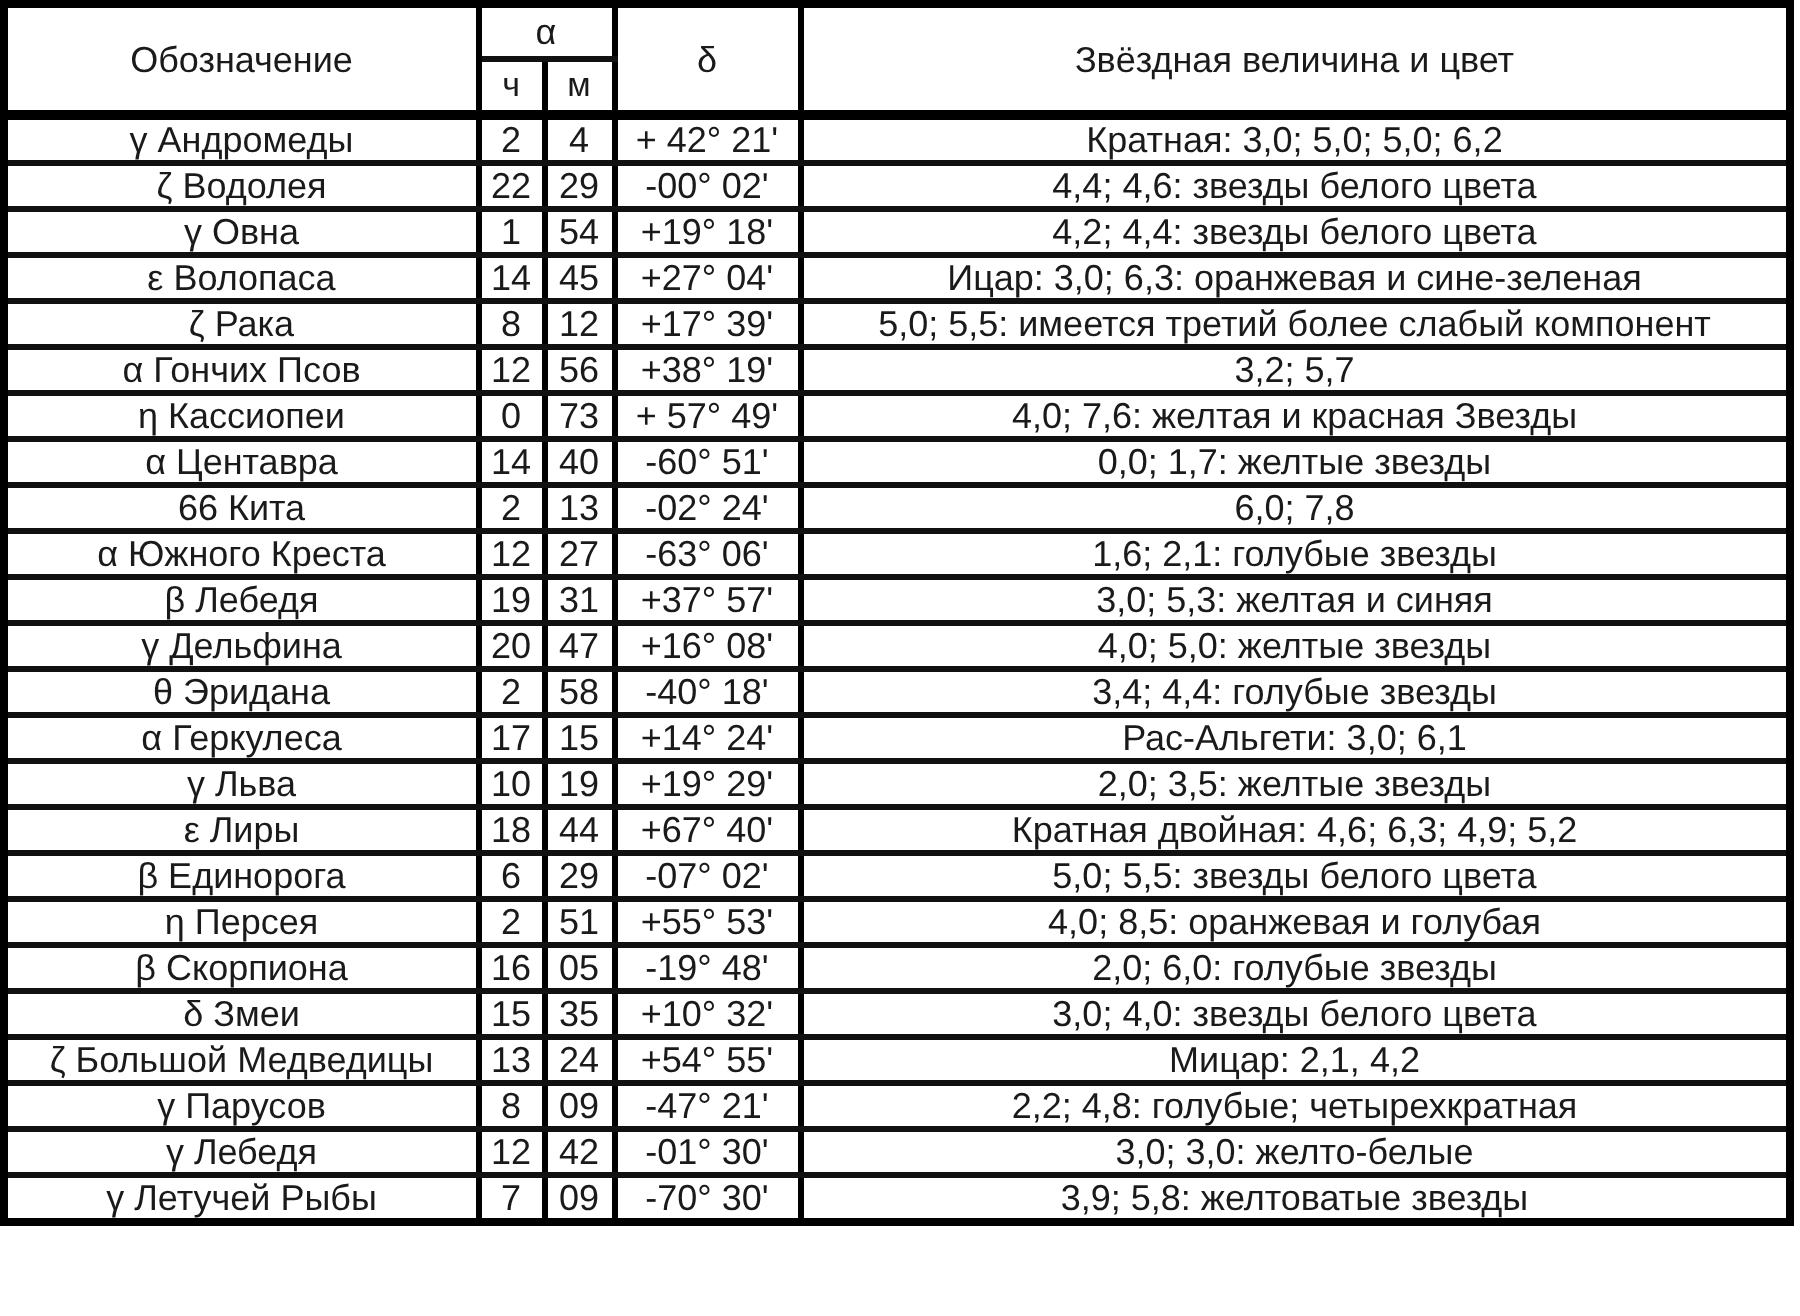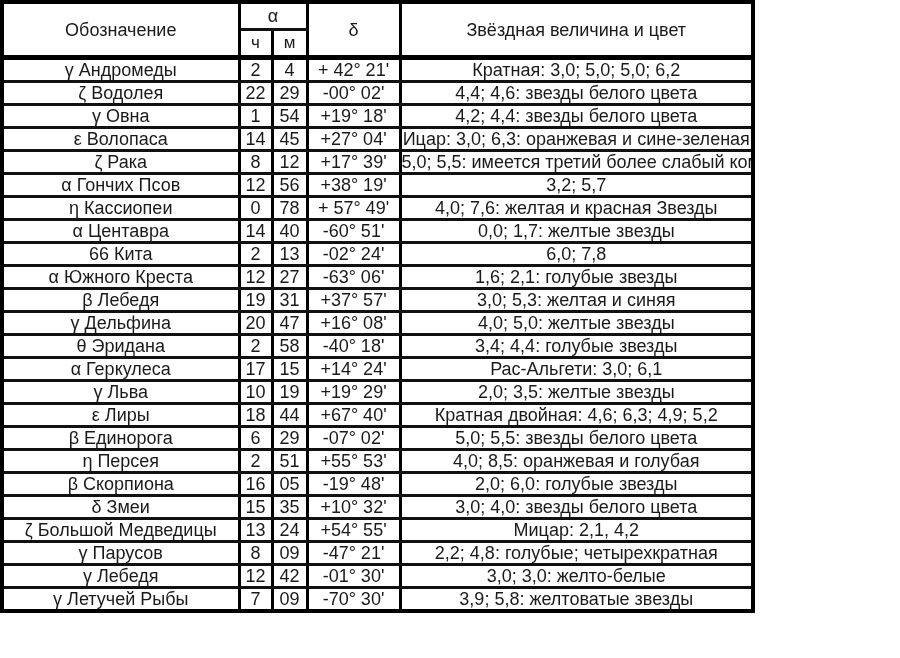--- a/index.html
+++ b/index.html
@@ -1,19 +1,19 @@
 <!DOCTYPE html>
 <html><head>
 <meta charset="utf-8">
 <style>
   html, body { margin:0; padding:0; background:#ffffff; }
   body { width:900px; height:658px; overflow:hidden; position:relative; }
   .tbl {
     position:absolute; left:0; top:0;
-    width:755px;
+    width:897px;
     border-collapse:collapse;
     table-layout:fixed;
     font-family:"Liberation Sans", sans-serif;
     color:#1a1a1a;
     font-size:18px;
     border:4px solid #000;
   }
   .tbl td, .tbl th {
     border-left:3px solid #000;
     border-right:3px solid #000;
@@ -100,21 +100,21 @@
       <tr>
         <td>α Гончих Псов</td>
         <td>12</td>
         <td>56</td>
         <td>+38° 19'</td>
         <td>3,2; 5,7</td>
       </tr>
       <tr>
         <td>η Кассиопеи</td>
         <td>0</td>
-        <td>78</td>
+        <td>73</td>
         <td>+ 57° 49'</td>
         <td>4,0; 7,6: желтая и красная Звезды</td>
       </tr>
       <tr>
         <td>α Центавра</td>
         <td>14</td>
         <td>40</td>
         <td>-60° 51'</td>
         <td>0,0; 1,7: желтые звезды</td>
       </tr>

